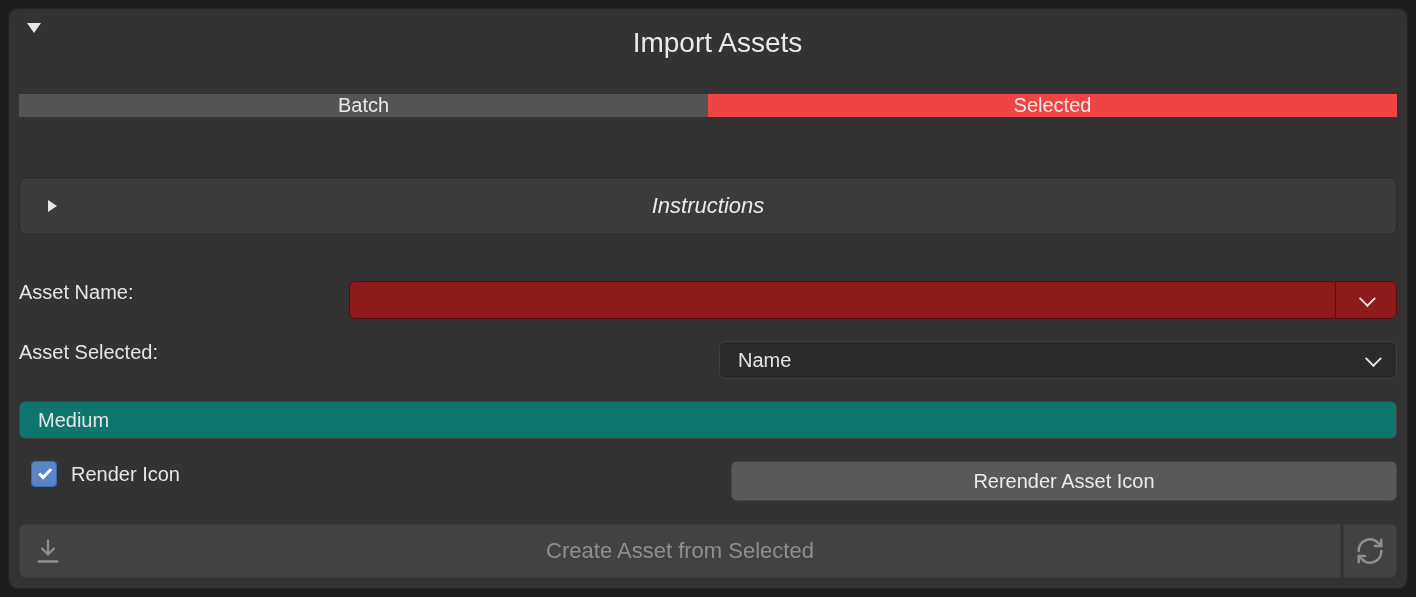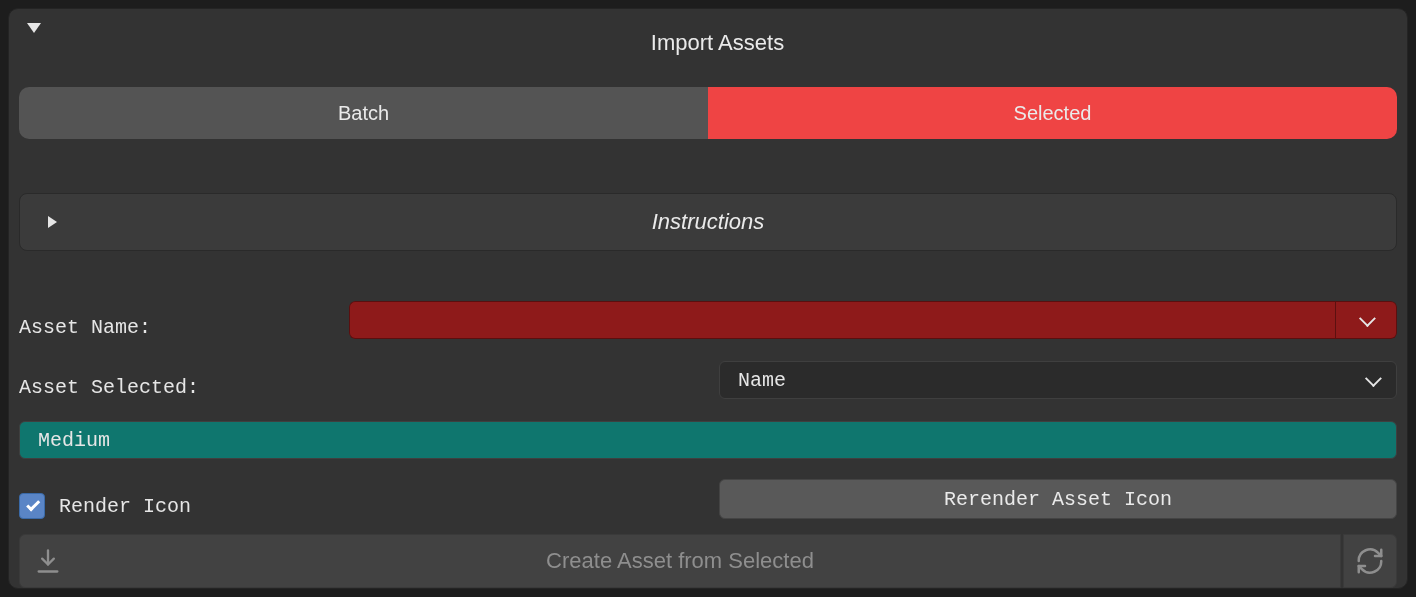--- a/index.html
+++ b/index.html
@@ -32,32 +32,33 @@
   .disclosure {
     position: absolute;
     left: 18px; top: 4px;
     width: 0; height: 0;
     border-left: 7px solid transparent;
     border-right: 7px solid transparent;
     border-top: 10px solid #e6e6e6;
     cursor: pointer;
   }
   .panel-title {
-    font-size: 22px;
+    font-size: 28px;
     color: #eaeaea;
     margin-left: 19px;
   }
 
   
   .tabs-row {
     margin: 20px 10px 0 10px;
     display: flex;
-    height: 52px;
-    border-radius: 10px;
+    height: 36px;
+    border-radius: 0;
     overflow: hidden;
+    align-items: center;
   }
   .tab {
     flex: 1;
     display: flex;
     align-items: center;
     justify-content: center;
     font-size: 20px;
     color: #eaeaea;
     cursor: pointer;
   }
@@ -88,24 +89,23 @@
     cursor: pointer;
   }
   .subpanel-title { font-size: 22px; color: #eaeaea; }
 
   
   .form {
     margin: 46px 10px 0 10px;
   }
   .row {
     display: flex;
-    align-items: flex-end;
+    align-items: flex-start;
     height: 42px;
     margin-bottom: 18px;
-    font-family: Liberation Mono, monospace;
   }
   .row .label {
     font-size: 20px;
     color: #e6e6e6;
   }
 
   
   .row-name .label { width: 330px; }
   .name-field {
     flex: 1;
@@ -166,21 +166,21 @@
     border: 1px solid #3f3f3f;
     border-radius: 6px;
     display: flex;
     align-items: center;
     padding: 0 18px;
     cursor: pointer;
   }
   .qual-value { font-size: 20px; color: #e6e6e6; }
 
   
-  .row-render { margin-top: 4px; }
+  .row-render { margin-top: 4px; margin-left: 12px; }
   .render-left {
     display: flex;
     align-items: center;
     gap: 14px;
     width: 700px;
   }
   .checkbox {
     width: 26px; height: 26px;
     background: #5a85c6;
     border: 1px solid #3a6aa8;
@@ -207,21 +207,21 @@
     align-items: center;
     justify-content: center;
     font-size: 20px;
     color: #eaeaea;
     cursor: pointer;
   }
 
   
   .bottom-bar {
     position: absolute;
-    left: 10px; right: 10px; bottom: 0;
+    left: 10px; right: 10px; bottom: 10px;
     height: 54px;
     display: flex;
     gap: 2px;
   }
   .create-btn {
     flex: 1;
     background: #424242;
     border: 1px solid #3a3a3a;
     border-radius: 6px 0 0 6px;
     display: flex;

